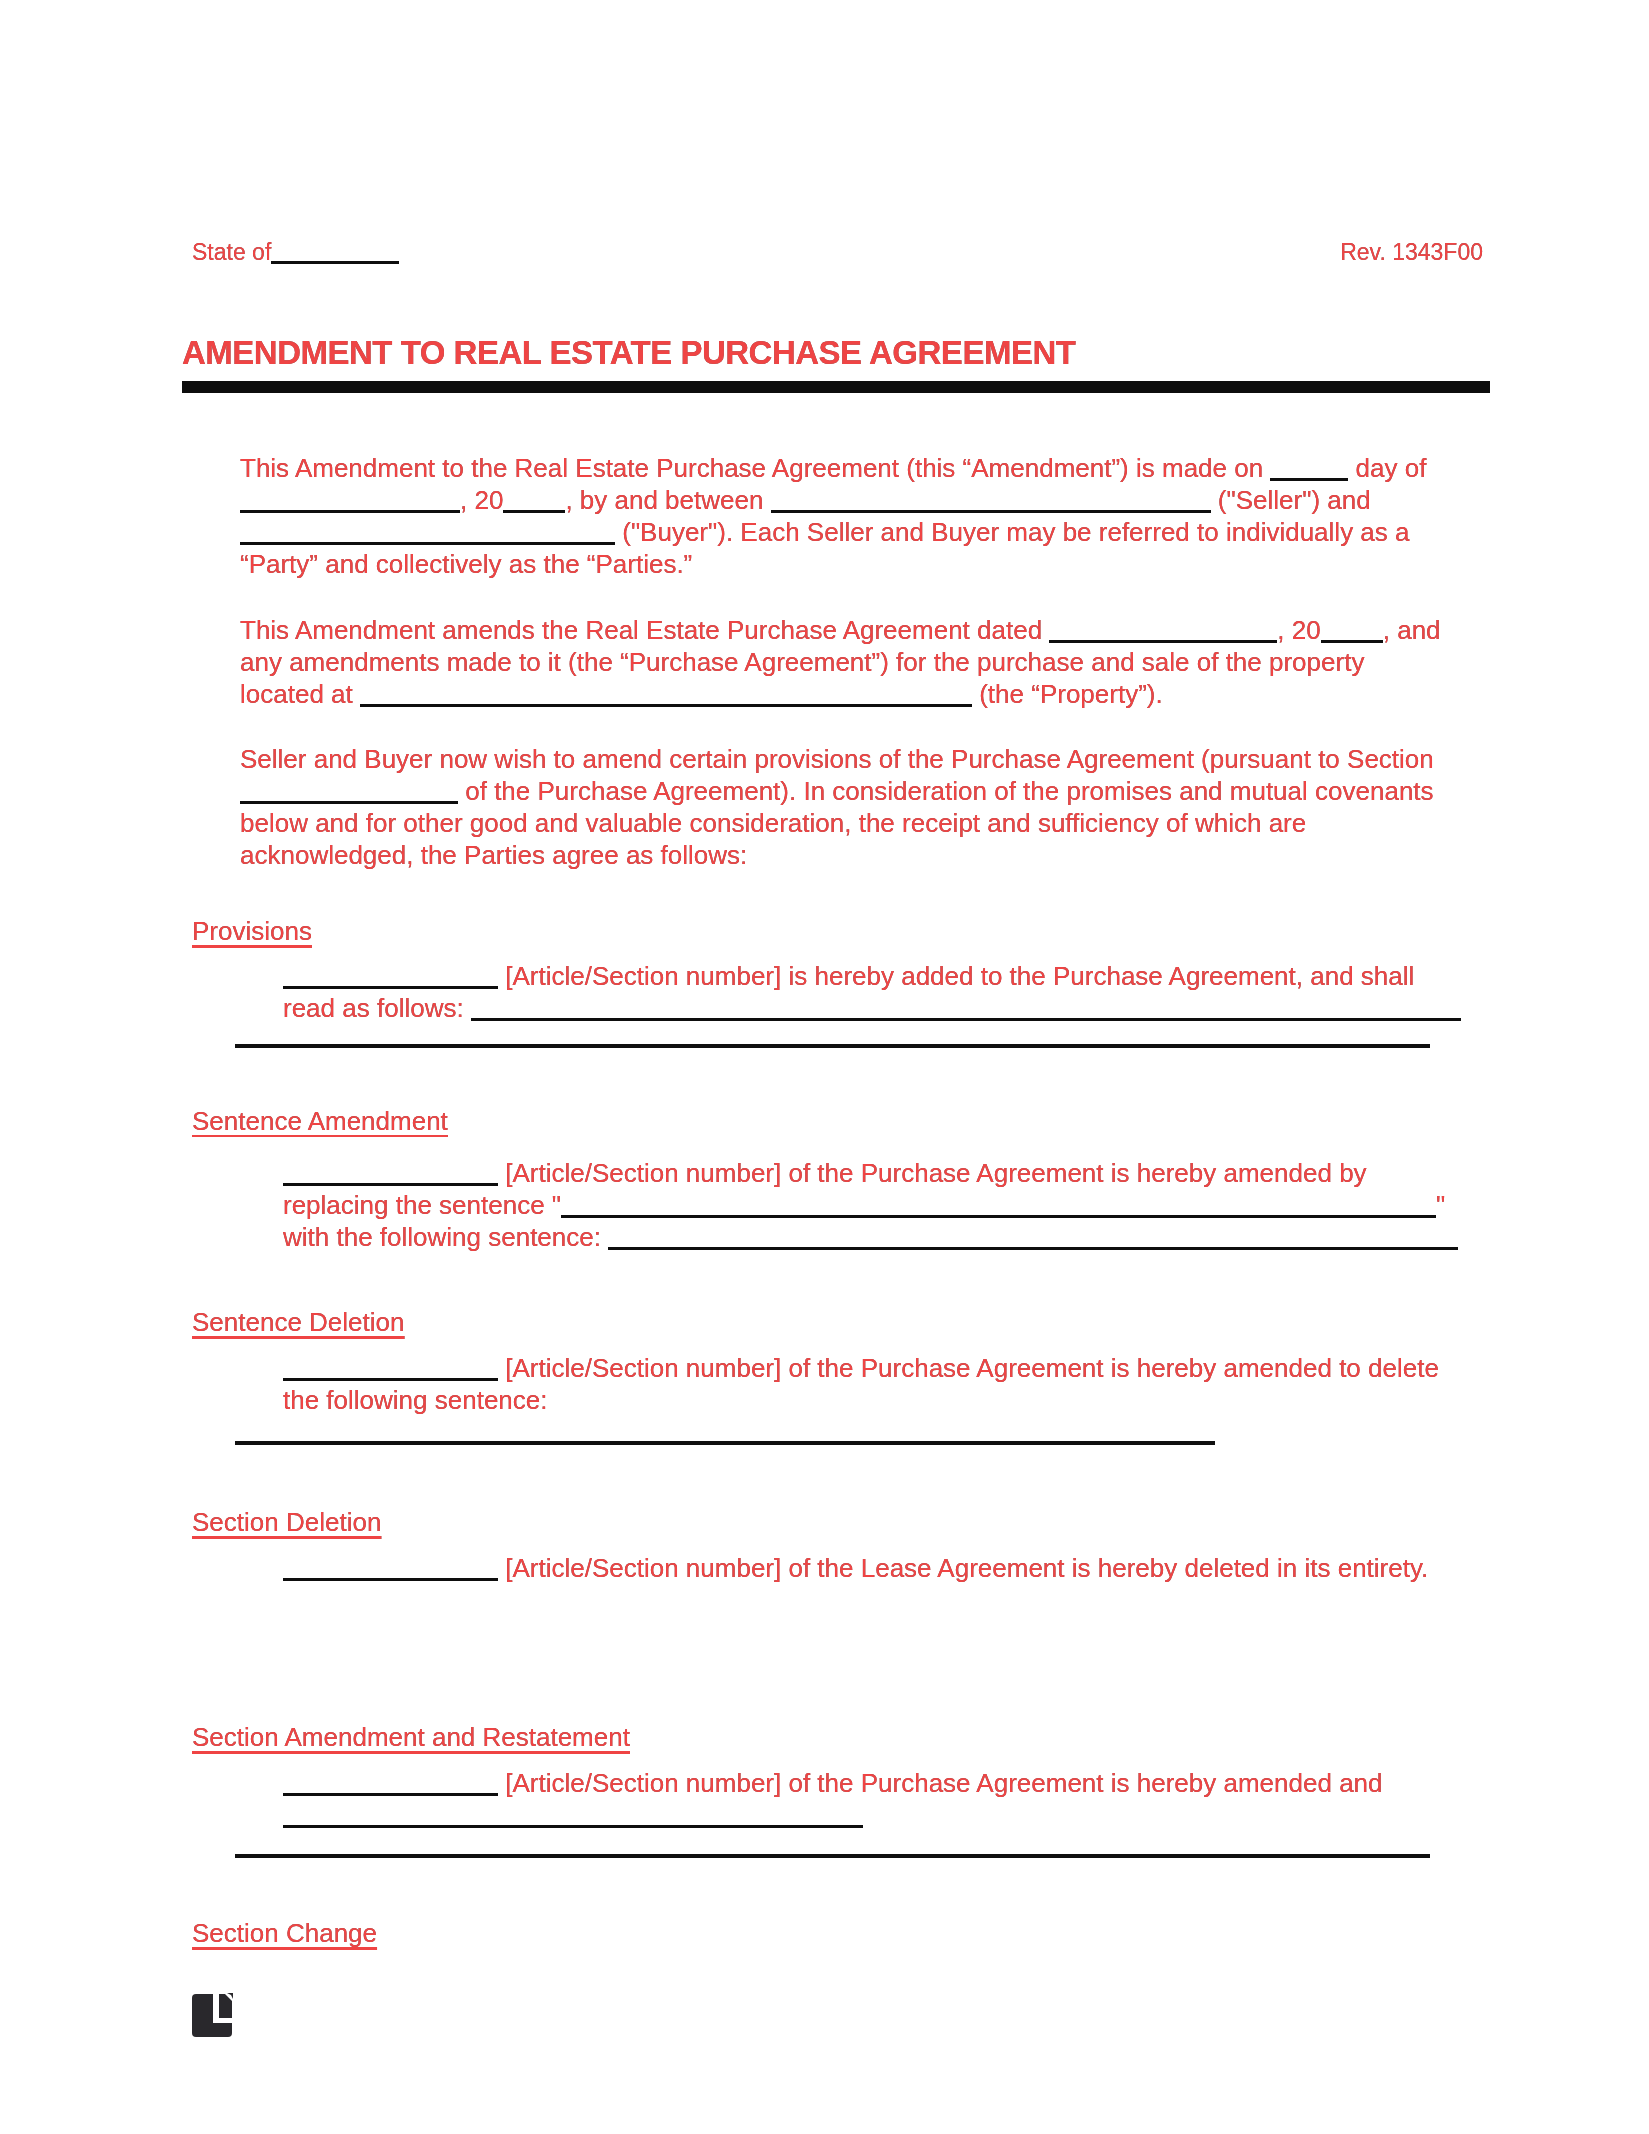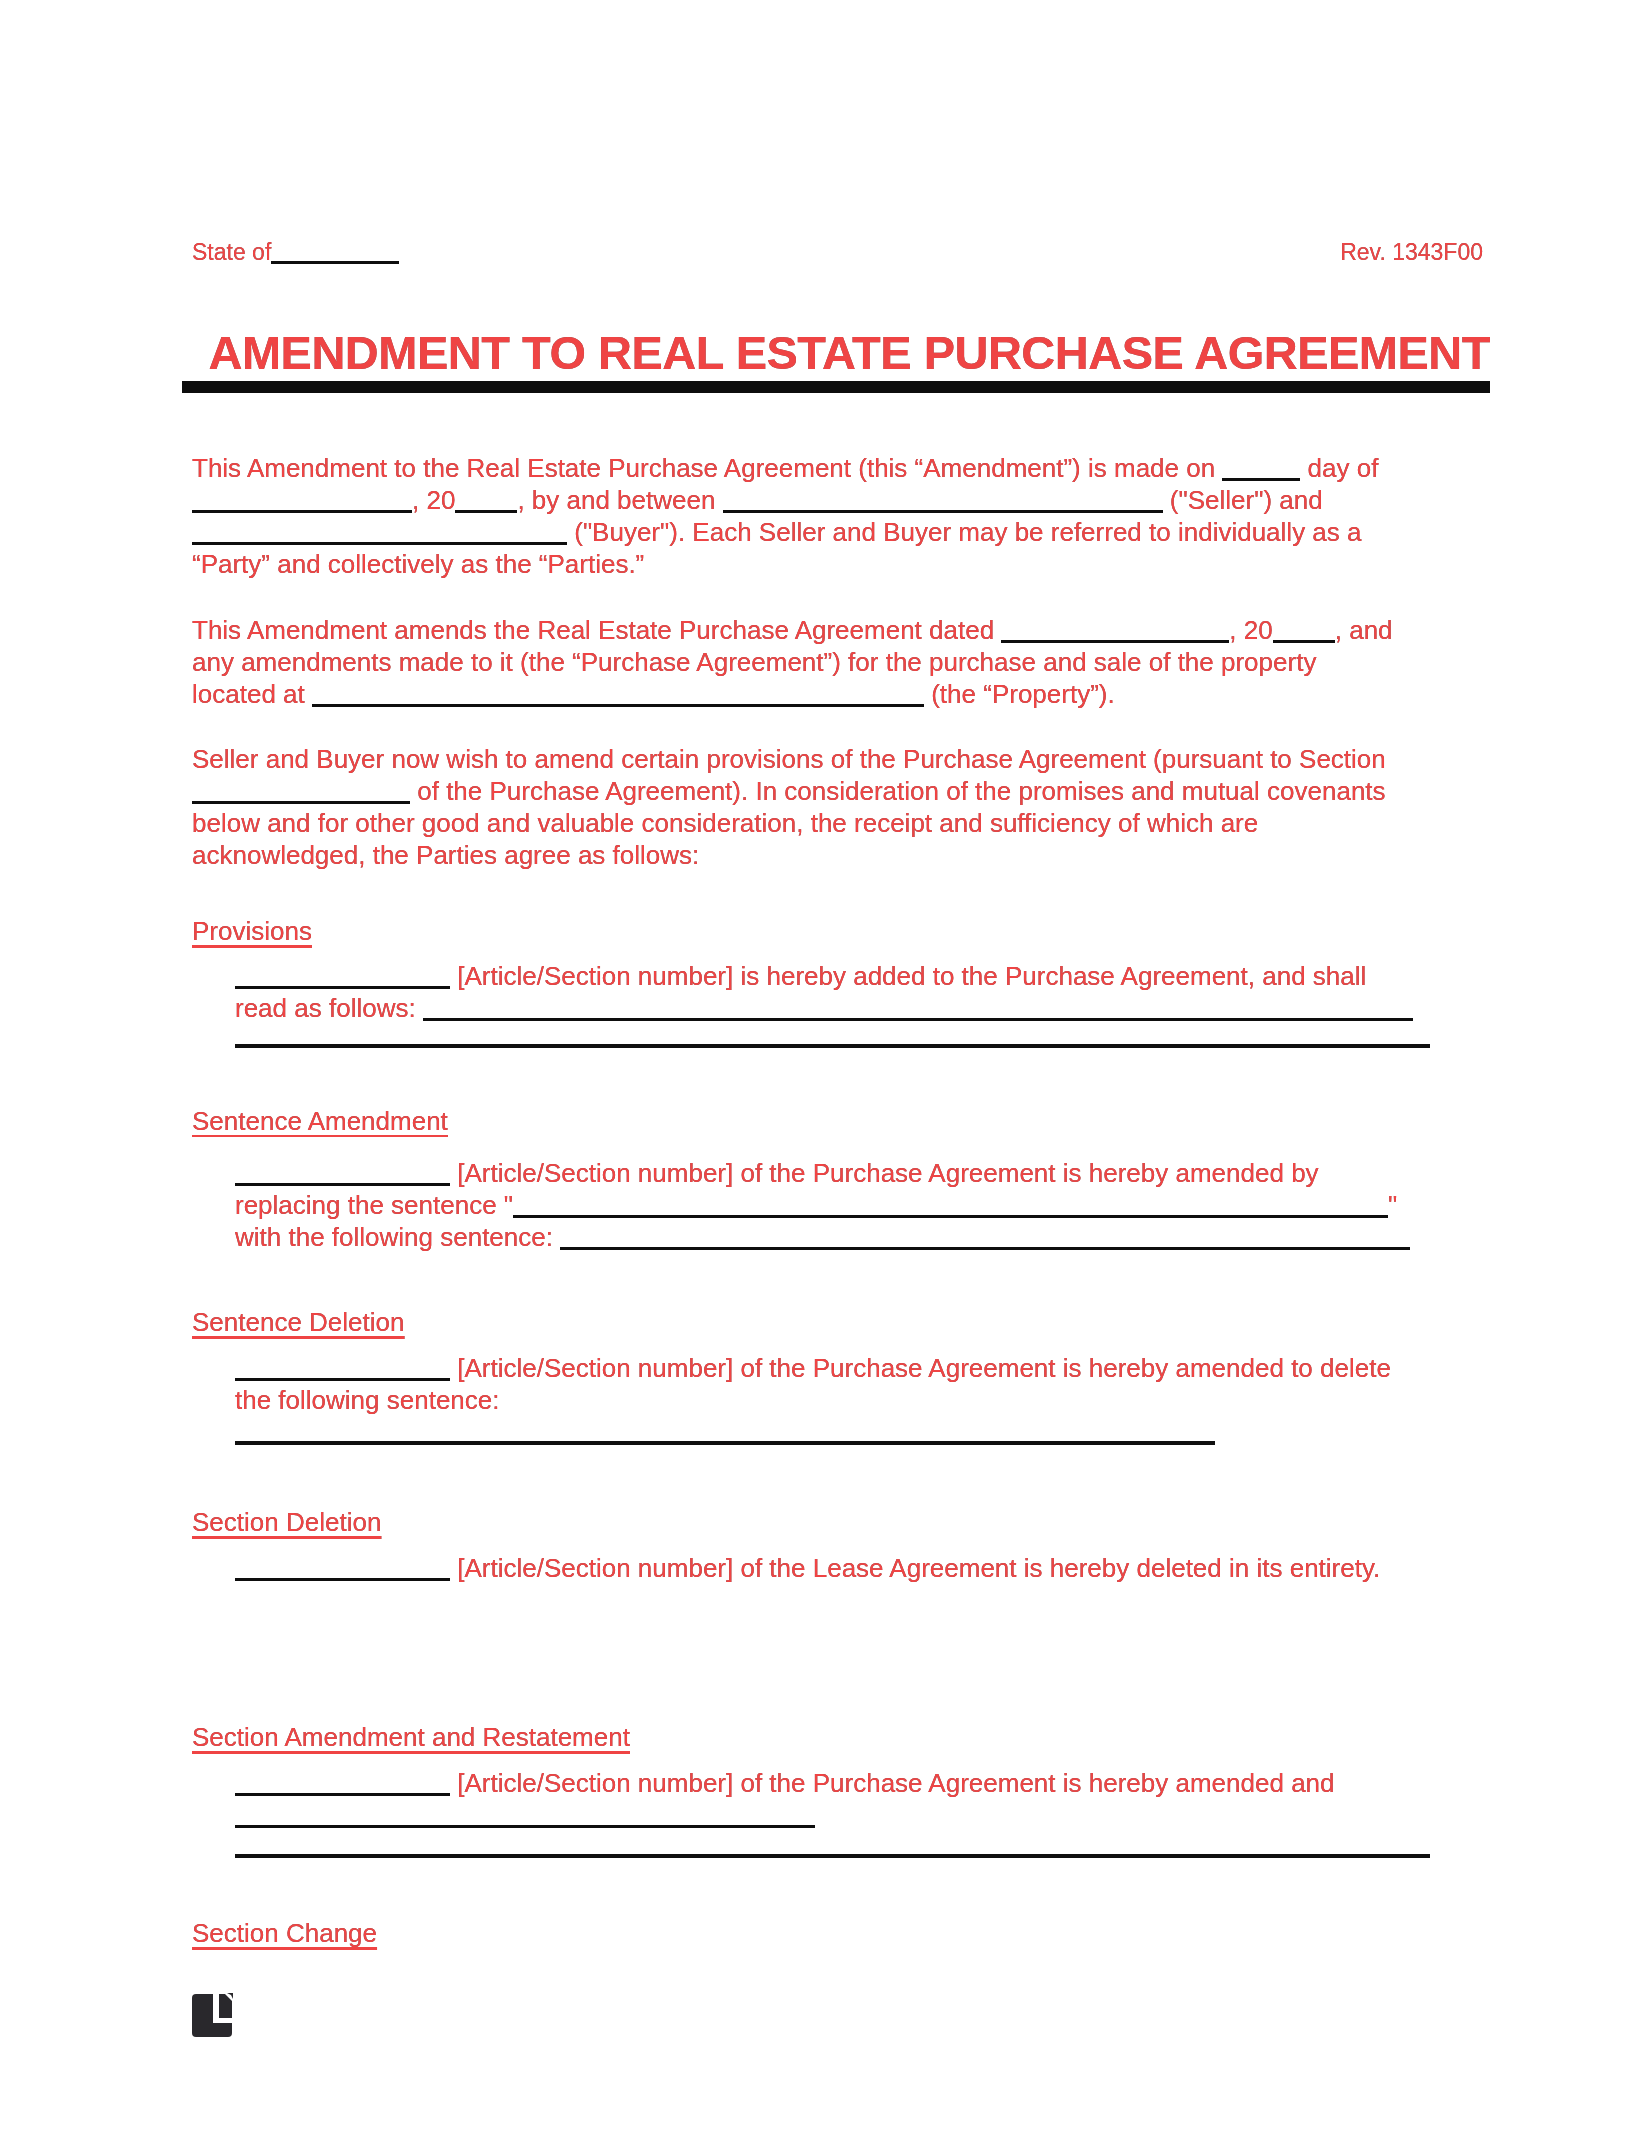--- a/index.html
+++ b/index.html
@@ -13,30 +13,30 @@
     text-shadow:0 0 0.6px rgba(0,0,0,0.65);
   }
   .abs{position:absolute;}
   .hdr{
     top:238px;left:192px;right:166px;
     display:flex;justify-content:space-between;align-items:flex-start;
     font-size:23px;line-height:28px;
   }
   .title{
     top:328px;left:182px;width:1308px;
-    text-align:right;
-    font-size:47px;font-weight:bold;letter-spacing:-0.5px;
+    text-align:left;
+    font-size:33px;font-weight:bold;letter-spacing:-0.5px;
     white-space:nowrap;
     line-height:50px;
   }
   .title-rule{
     top:381px;left:182px;width:1308px;height:12px;
     background:#0d0d0d;
   }
-  .para{font-size:26px;line-height:32px;}
+  .para{font-size:26px;line-height:32px;margin-left:48px;}
   .para .line{white-space:pre;}
   .heading{
     font-size:26px;line-height:32px;
     text-decoration:underline;
     text-decoration-thickness:2.5px;
     text-underline-offset:5px;
     white-space:nowrap;
     margin-top:20px;
   }
   .u{

